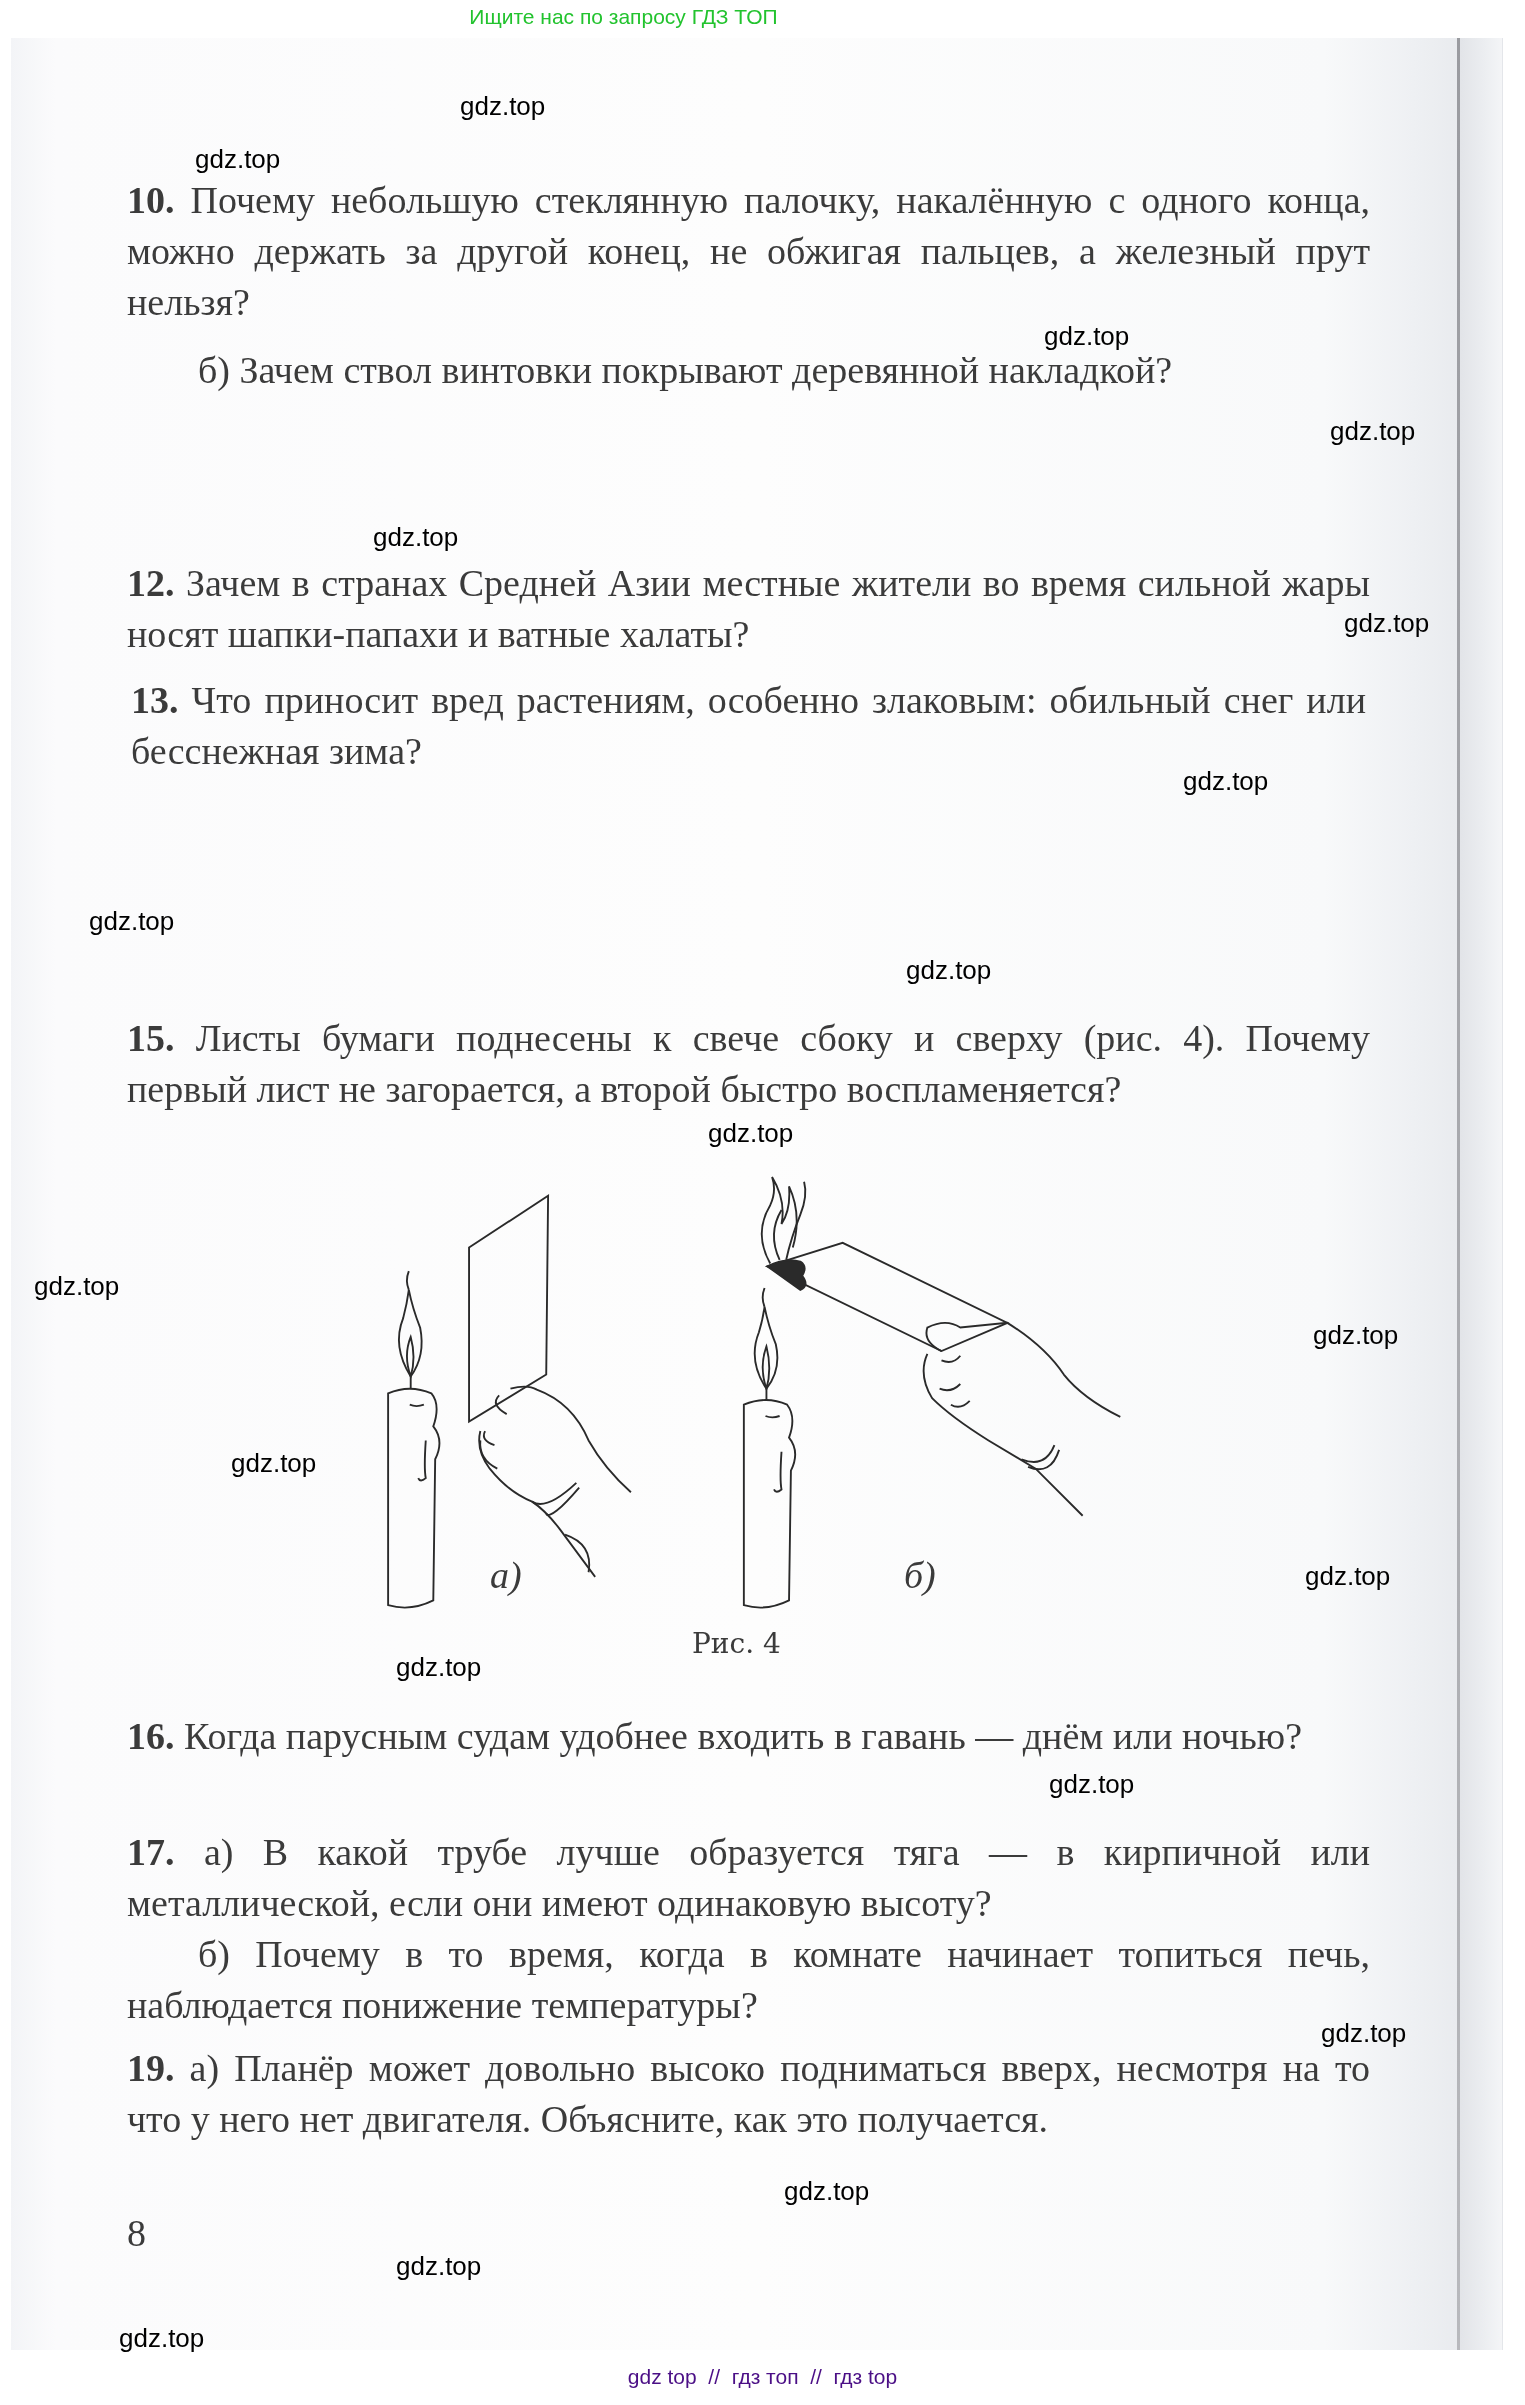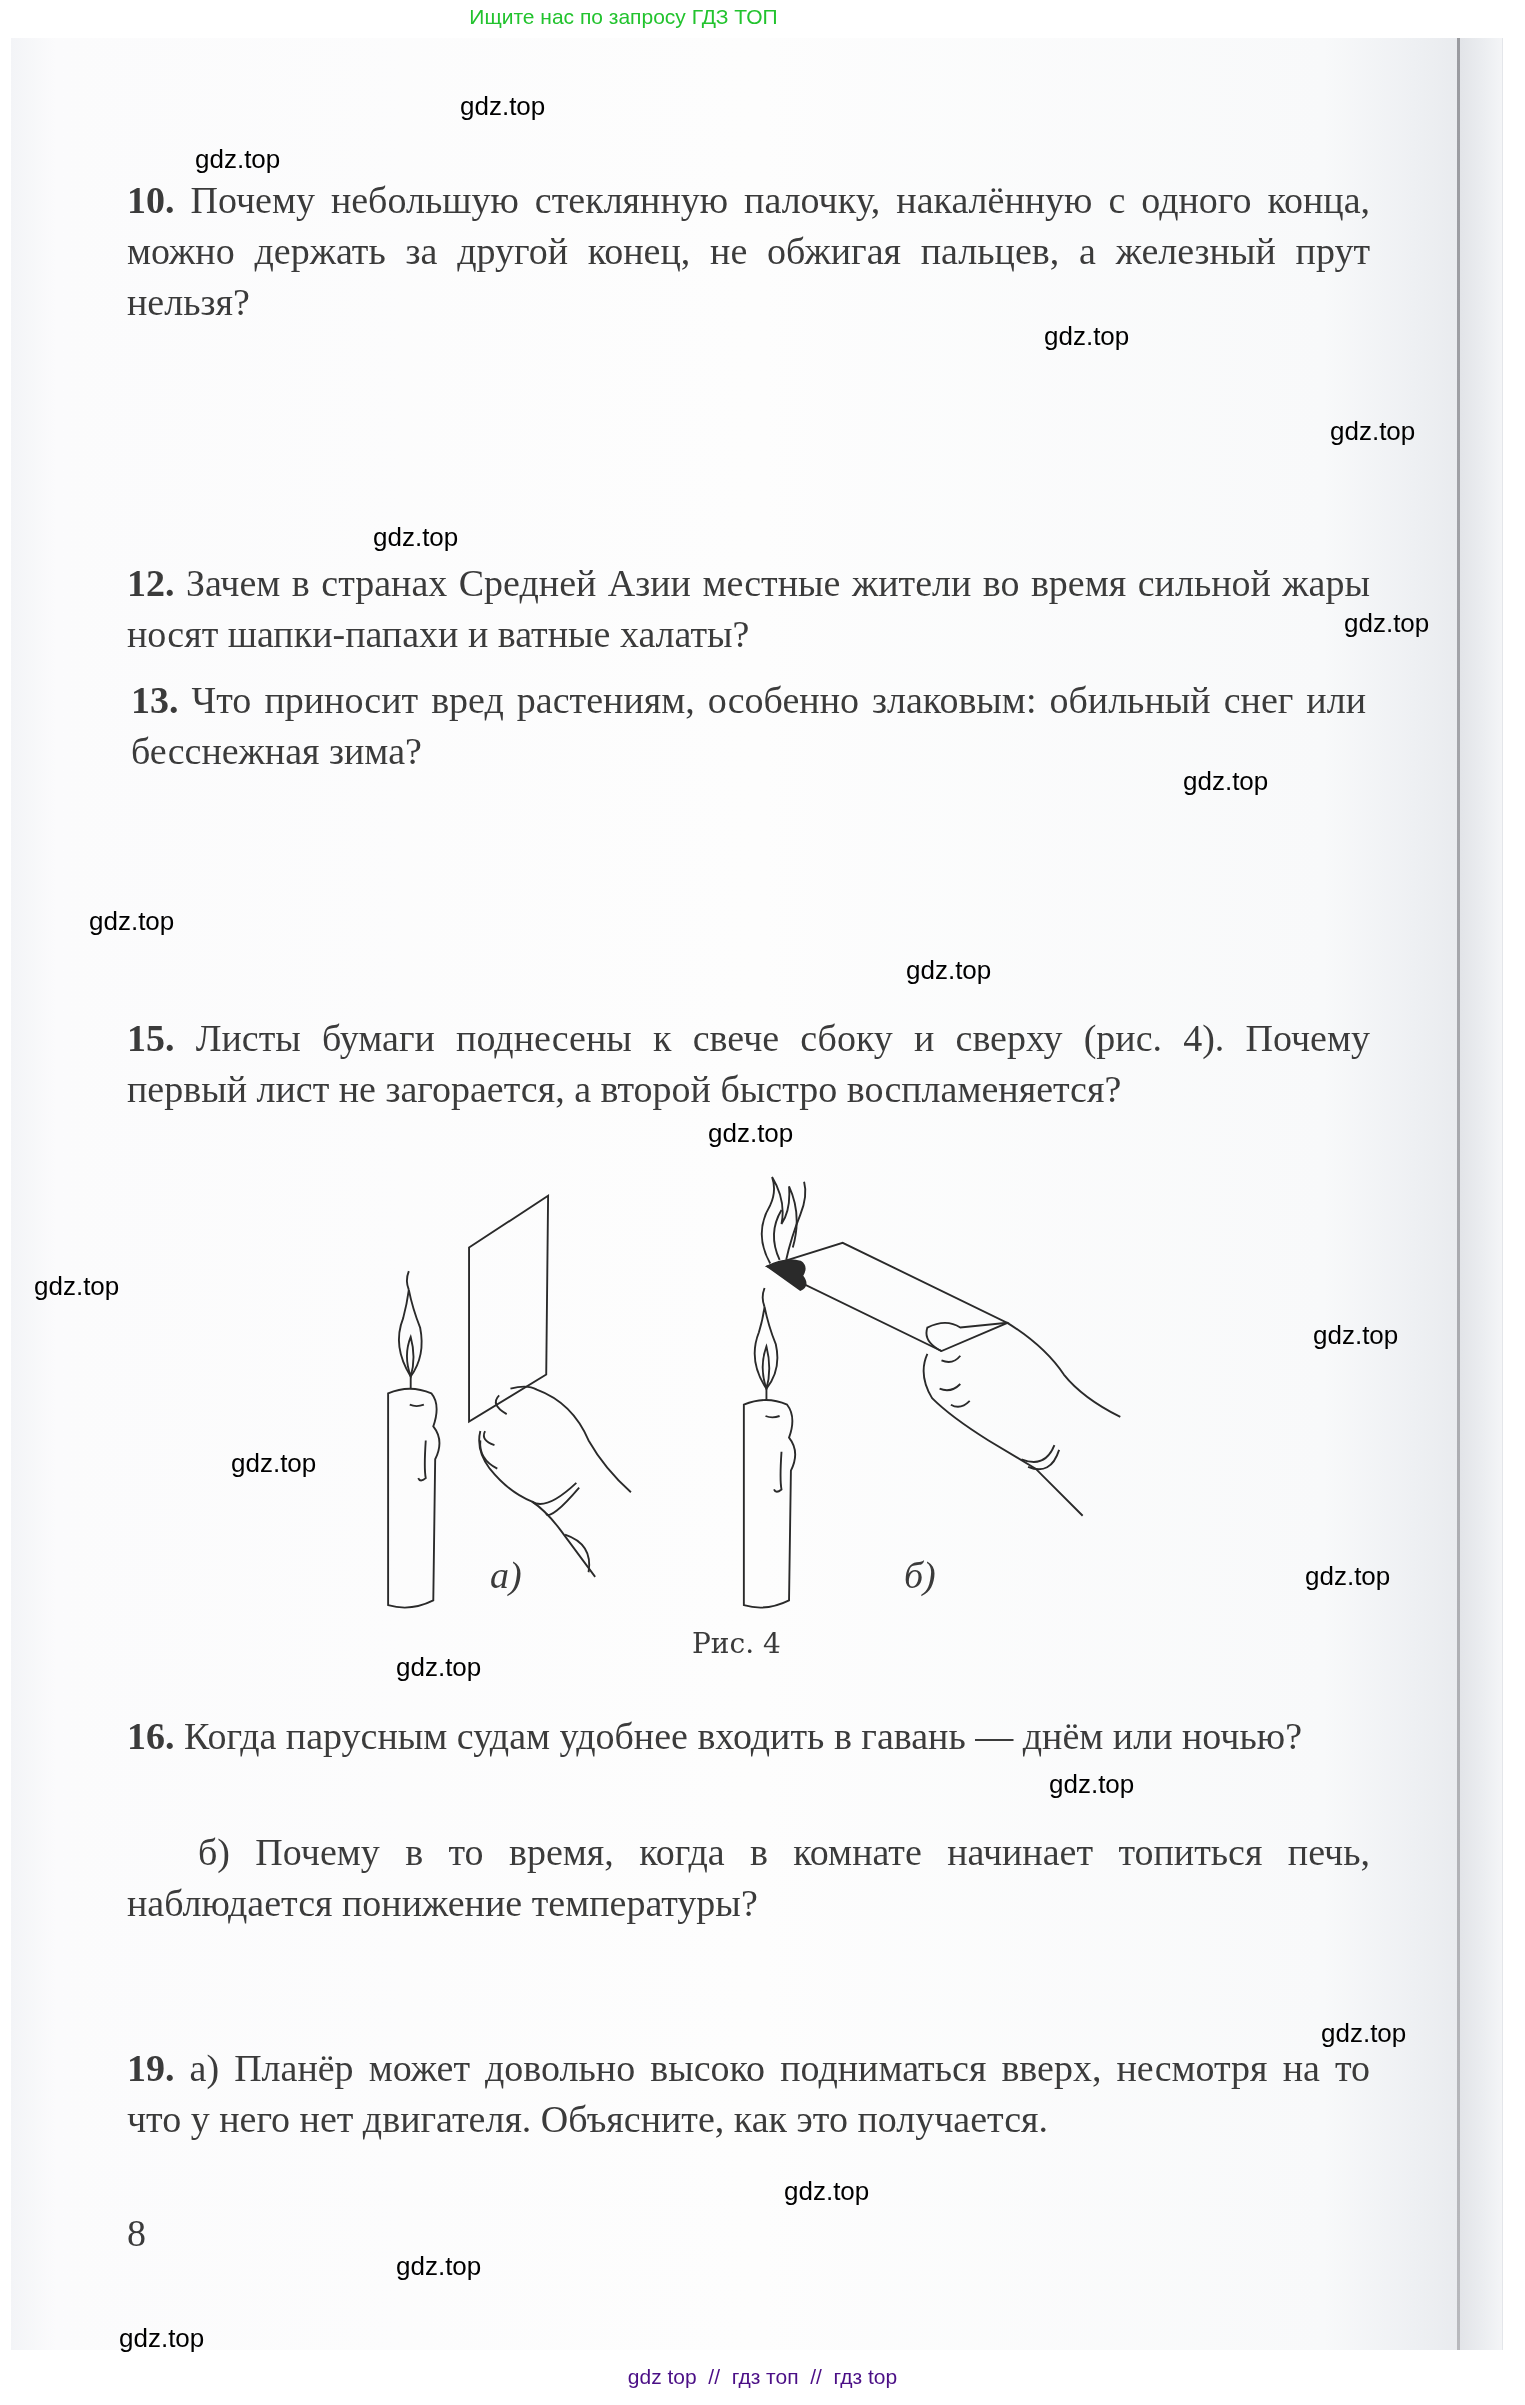--- a/index.html
+++ b/index.html
@@ -67,20 +67,21 @@
 
 <div class="page"></div>
 <div class="binding-edge"></div>
 <div class="binding-line"></div>
 
 <div class="text-col" style="top:175px">
   <p style="margin:0"><span class="num">10.</span> <span>Почему небольшую стеклянную палочку, накалённую с одного конца, можно держать за другой конец, не обжигая пальцев, а железный прут нельзя?</span></p>
 </div>
 
 <div class="text-col" style="top:345px">
+  <p class="sub" style="margin:0">б) Зачем ствол винтовки покрывают деревянной накладкой?</p>
 </div>
 
 <div class="text-col" style="top:558px">
   <p style="margin:0"><span class="num">12.</span> <span>Зачем в странах Средней Азии местные жители во время сильной жары носят шапки-папахи и ватные халаты?</span></p>
 </div>
 
 <div class="text-col" style="top:671px">
   <p style="margin:4px"><span class="num">13.</span> <span>Что приносит вред растениям, особенно злаковым: обильный снег или бесснежная зима?</span></p>
 </div>
 
@@ -150,20 +151,21 @@
   <span class="fig-label" style="left:132px; top:395px;">а)</span>
   <span class="fig-label" style="left:546px; top:395px;">б)</span>
 </div>
 <div class="caption">Рис. 4</div>
 
 <div class="text-col" style="top:1711px">
   <p style="margin:0"><span class="num">16.</span> <span>Когда парусным судам удобнее входить в гавань — днём или ночью?</span></p>
 </div>
 
 <div class="text-col" style="top:1827px">
+  <p style="margin:0"><span class="num">17.</span> <span>а) В какой трубе лучше образуется тяга — в кирпичной или металлической, если они имеют одинаковую высоту?</span></p>
   <p class="sub" style="margin:0">б) Почему в то время, когда в комнате начинает топиться печь, наблюдается понижение температуры?</p>
 </div>
 
 <div class="text-col" style="top:2043px">
   <p style="margin:0"><span class="num">19.</span> <span>а) Планёр может довольно высоко подниматься вверх, несмотря на то что у него нет двигателя. Объясните, как это получается.</span></p>
 </div>
 
 <div class="page-number">8</div>
 
 <div id="watermarks">

